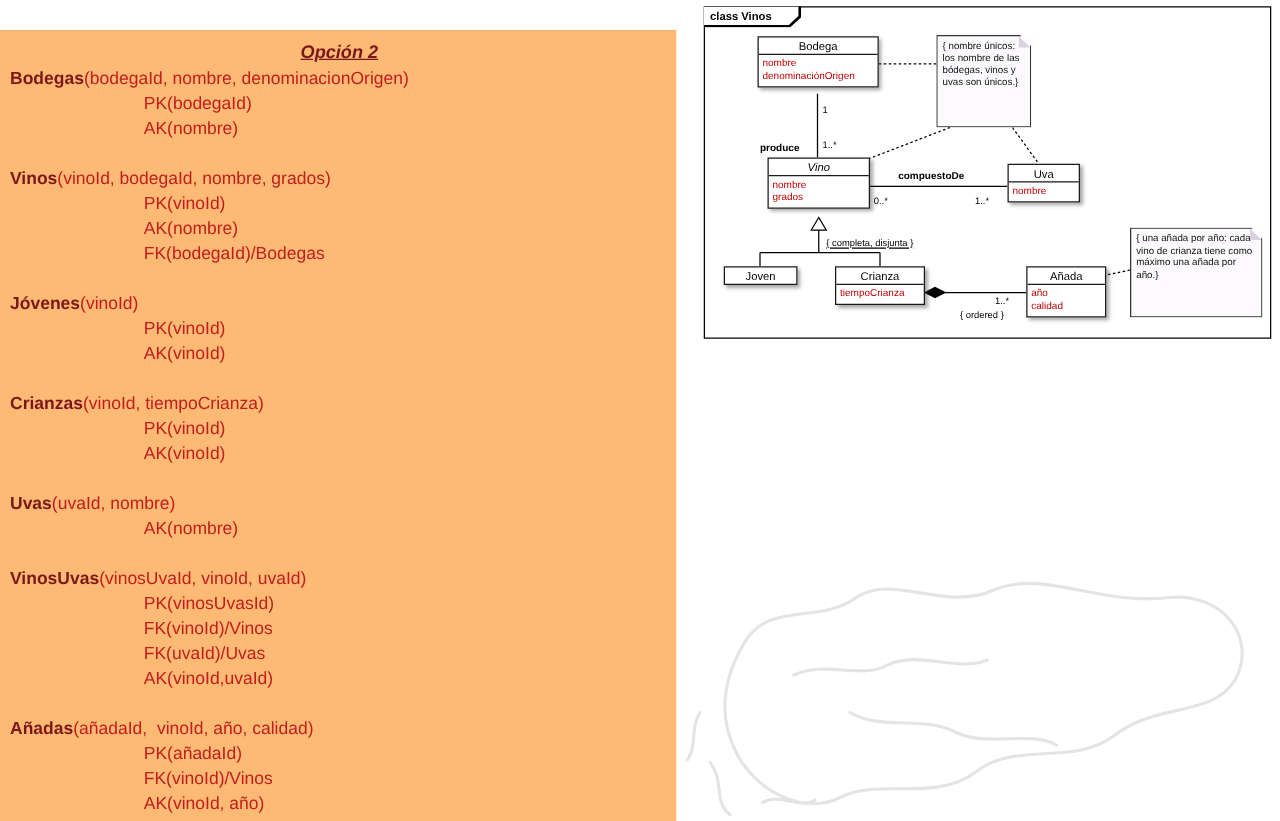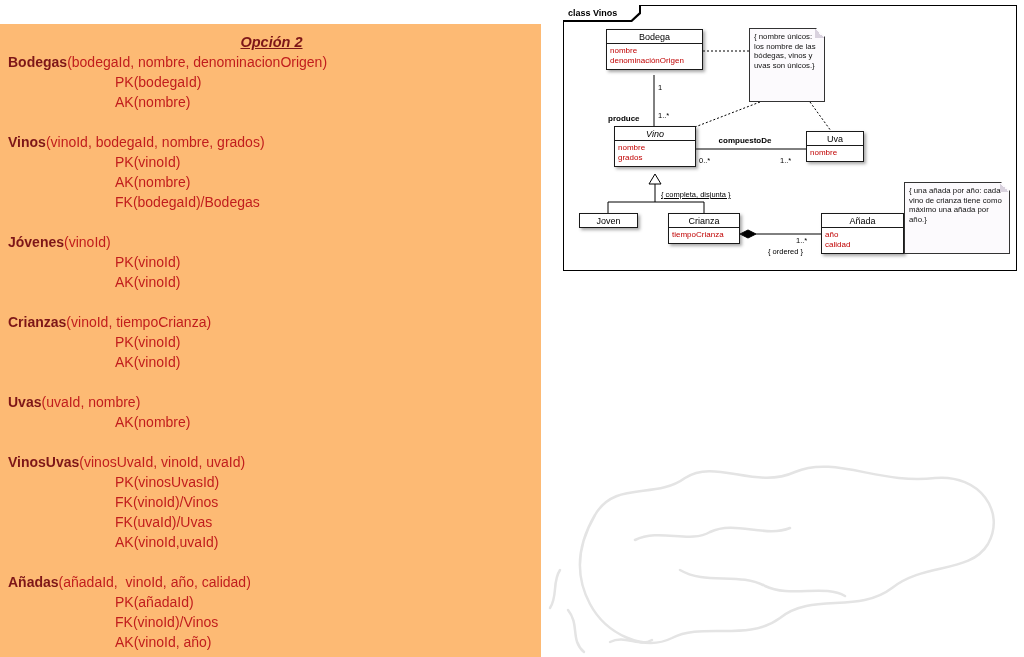--- a/index.html
+++ b/index.html
@@ -179,21 +179,21 @@
     <div class="uml-title">Joven</div>
   </div>
 
   <div class="uml-class" style="left:104px;top:207px;width:72px;">
     <div class="uml-title">Crianza</div>
     <div class="uml-attrs">
       <div>tiempoCrianza</div>
     </div>
   </div>
 
-  <div class="uml-class" style="left:257px;top:207px;width:83px;">
+  <div class="uml-class" style="left:257px;top:207px;width:64px;">
     <div class="uml-title">Añada</div>
     <div class="uml-attrs">
       <div>año</div>
       <div>calidad</div>
     </div>
   </div>
 
   <div class="uml-note" style="left:185px;top:22px;width:76px;height:74px;">
     <span class="fold"></span>
     <b>{ nombre únicos</b><span>: los nombre de las bódegas, vinos y uvas son únicos.}</span>

